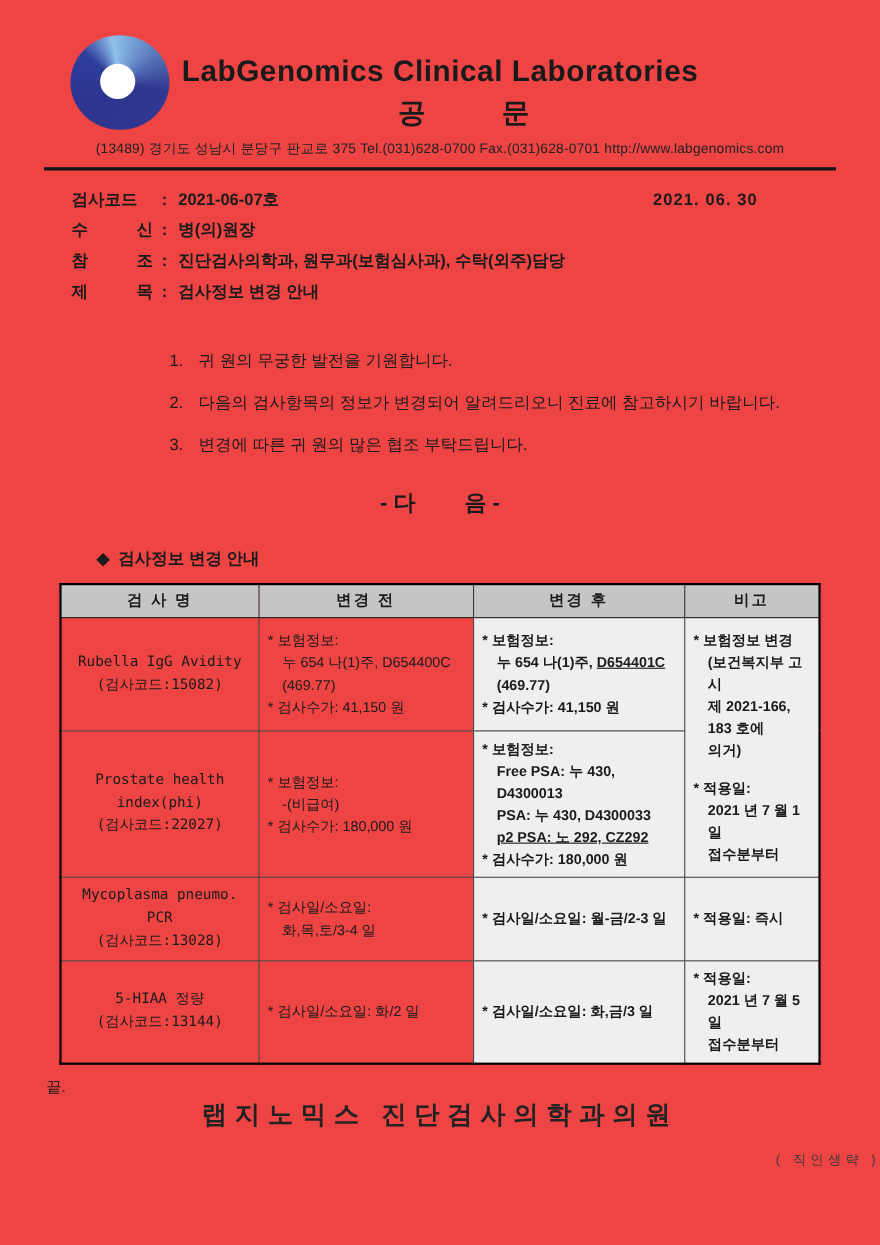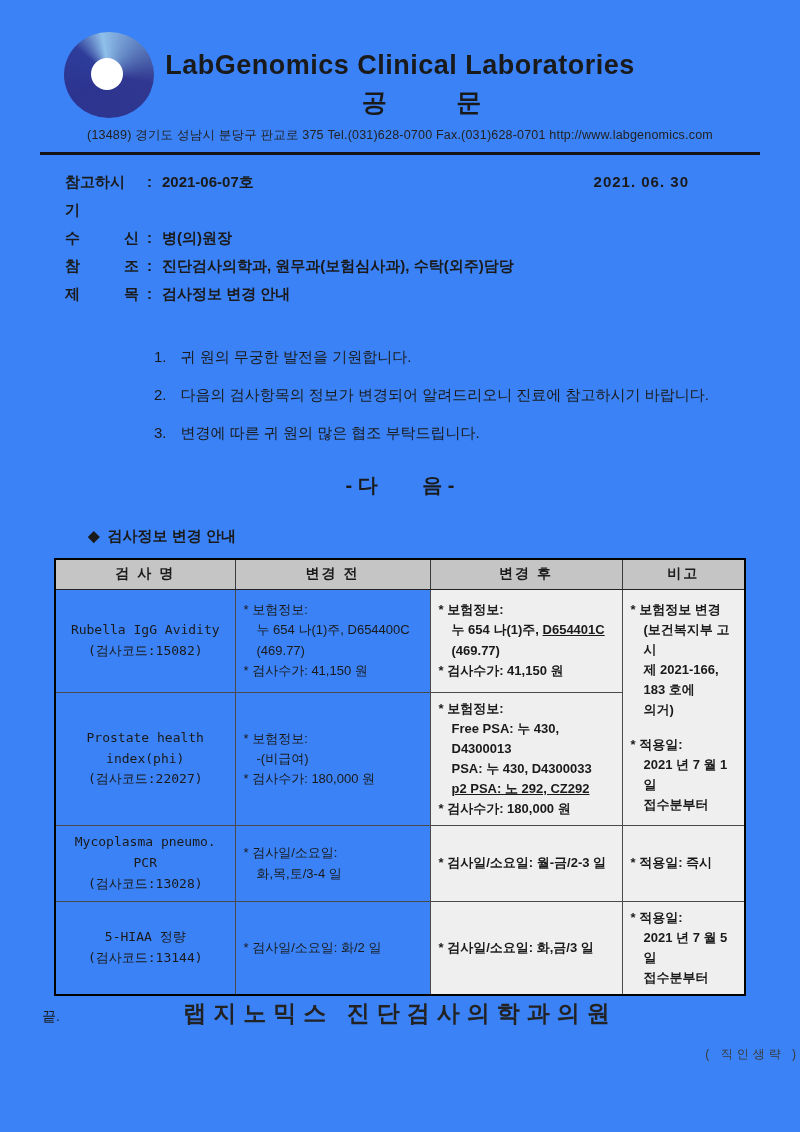--- a/index.html
+++ b/index.html
@@ -1,21 +1,21 @@
 <!DOCTYPE html>
 <html><head>
 <meta charset="utf-8">
 <style>
   * { margin:0; padding:0; box-sizing:border-box; }
   html,body { background:#ffffff; }
   .page {
     position:relative;
     width:800px; height:1132px;
     margin:0 auto;
-    background:#3b82f6;
+    background:#ef4444;
     font-family:"Liberation Sans", sans-serif;
     color:#1a1a1a;
     overflow:hidden;
   }
 
   
   .letterhead { position:relative; padding-top:50px; }
   .logo {
     position:absolute; left:64px; top:32px;
     width:90px; height:86px; border-radius:50%;
@@ -77,21 +77,21 @@
   <div class="letterhead">
     <div class="logo"></div>
     <div class="company">LabGenomics Clinical Laboratories</div>
     <div class="doctype">공          문</div>
     <div class="address">(13489) 경기도 성남시 분당구 판교로 375   Tel.(031)628-0700 Fax.(031)628-0701   http://www.labgenomics.com</div>
     <div class="rule"></div>
   </div>
 
   <div class="doc-info">
     <div class="doc-row">
-      <span class="lbl">참고하시기</span>
+      <span class="lbl">검사코드</span>
         <span class="colon">:</span>
       <span>2021-06-07호</span>
       <span class="doc-date">2021. 06. 30</span>
     </div>
     <div class="doc-row">
       <span class="lbl">수 신</span>
         <span class="colon">:</span>
       <span>병(의)원장</span>
     </div>
     <div class="doc-row">

